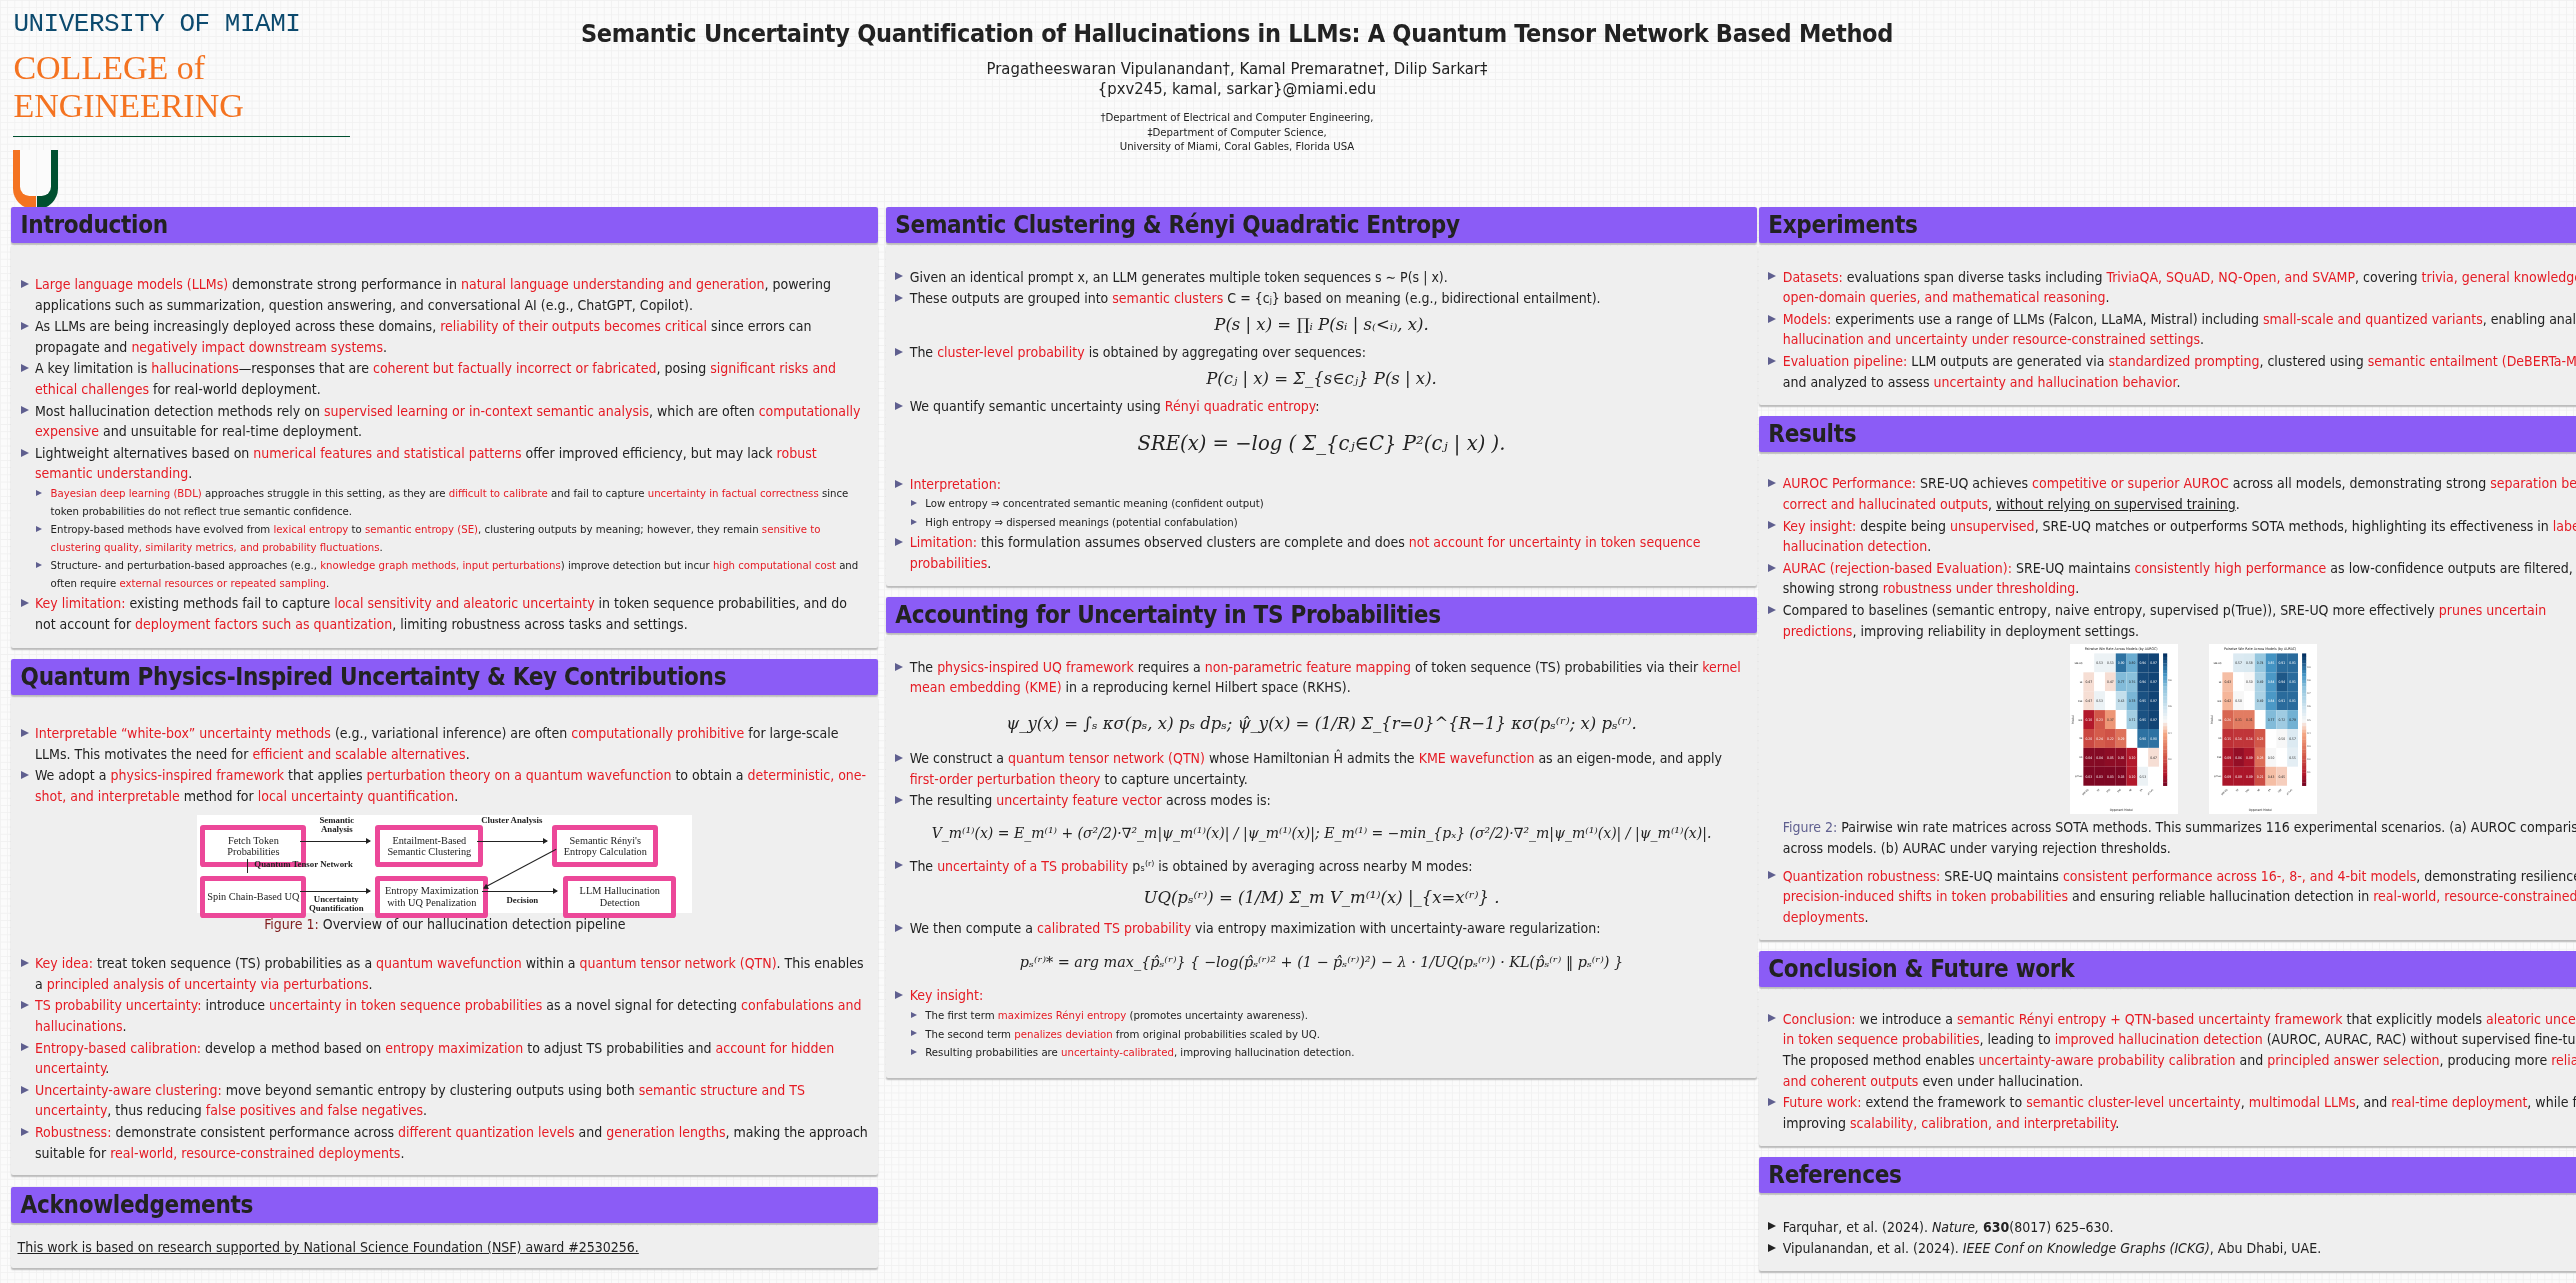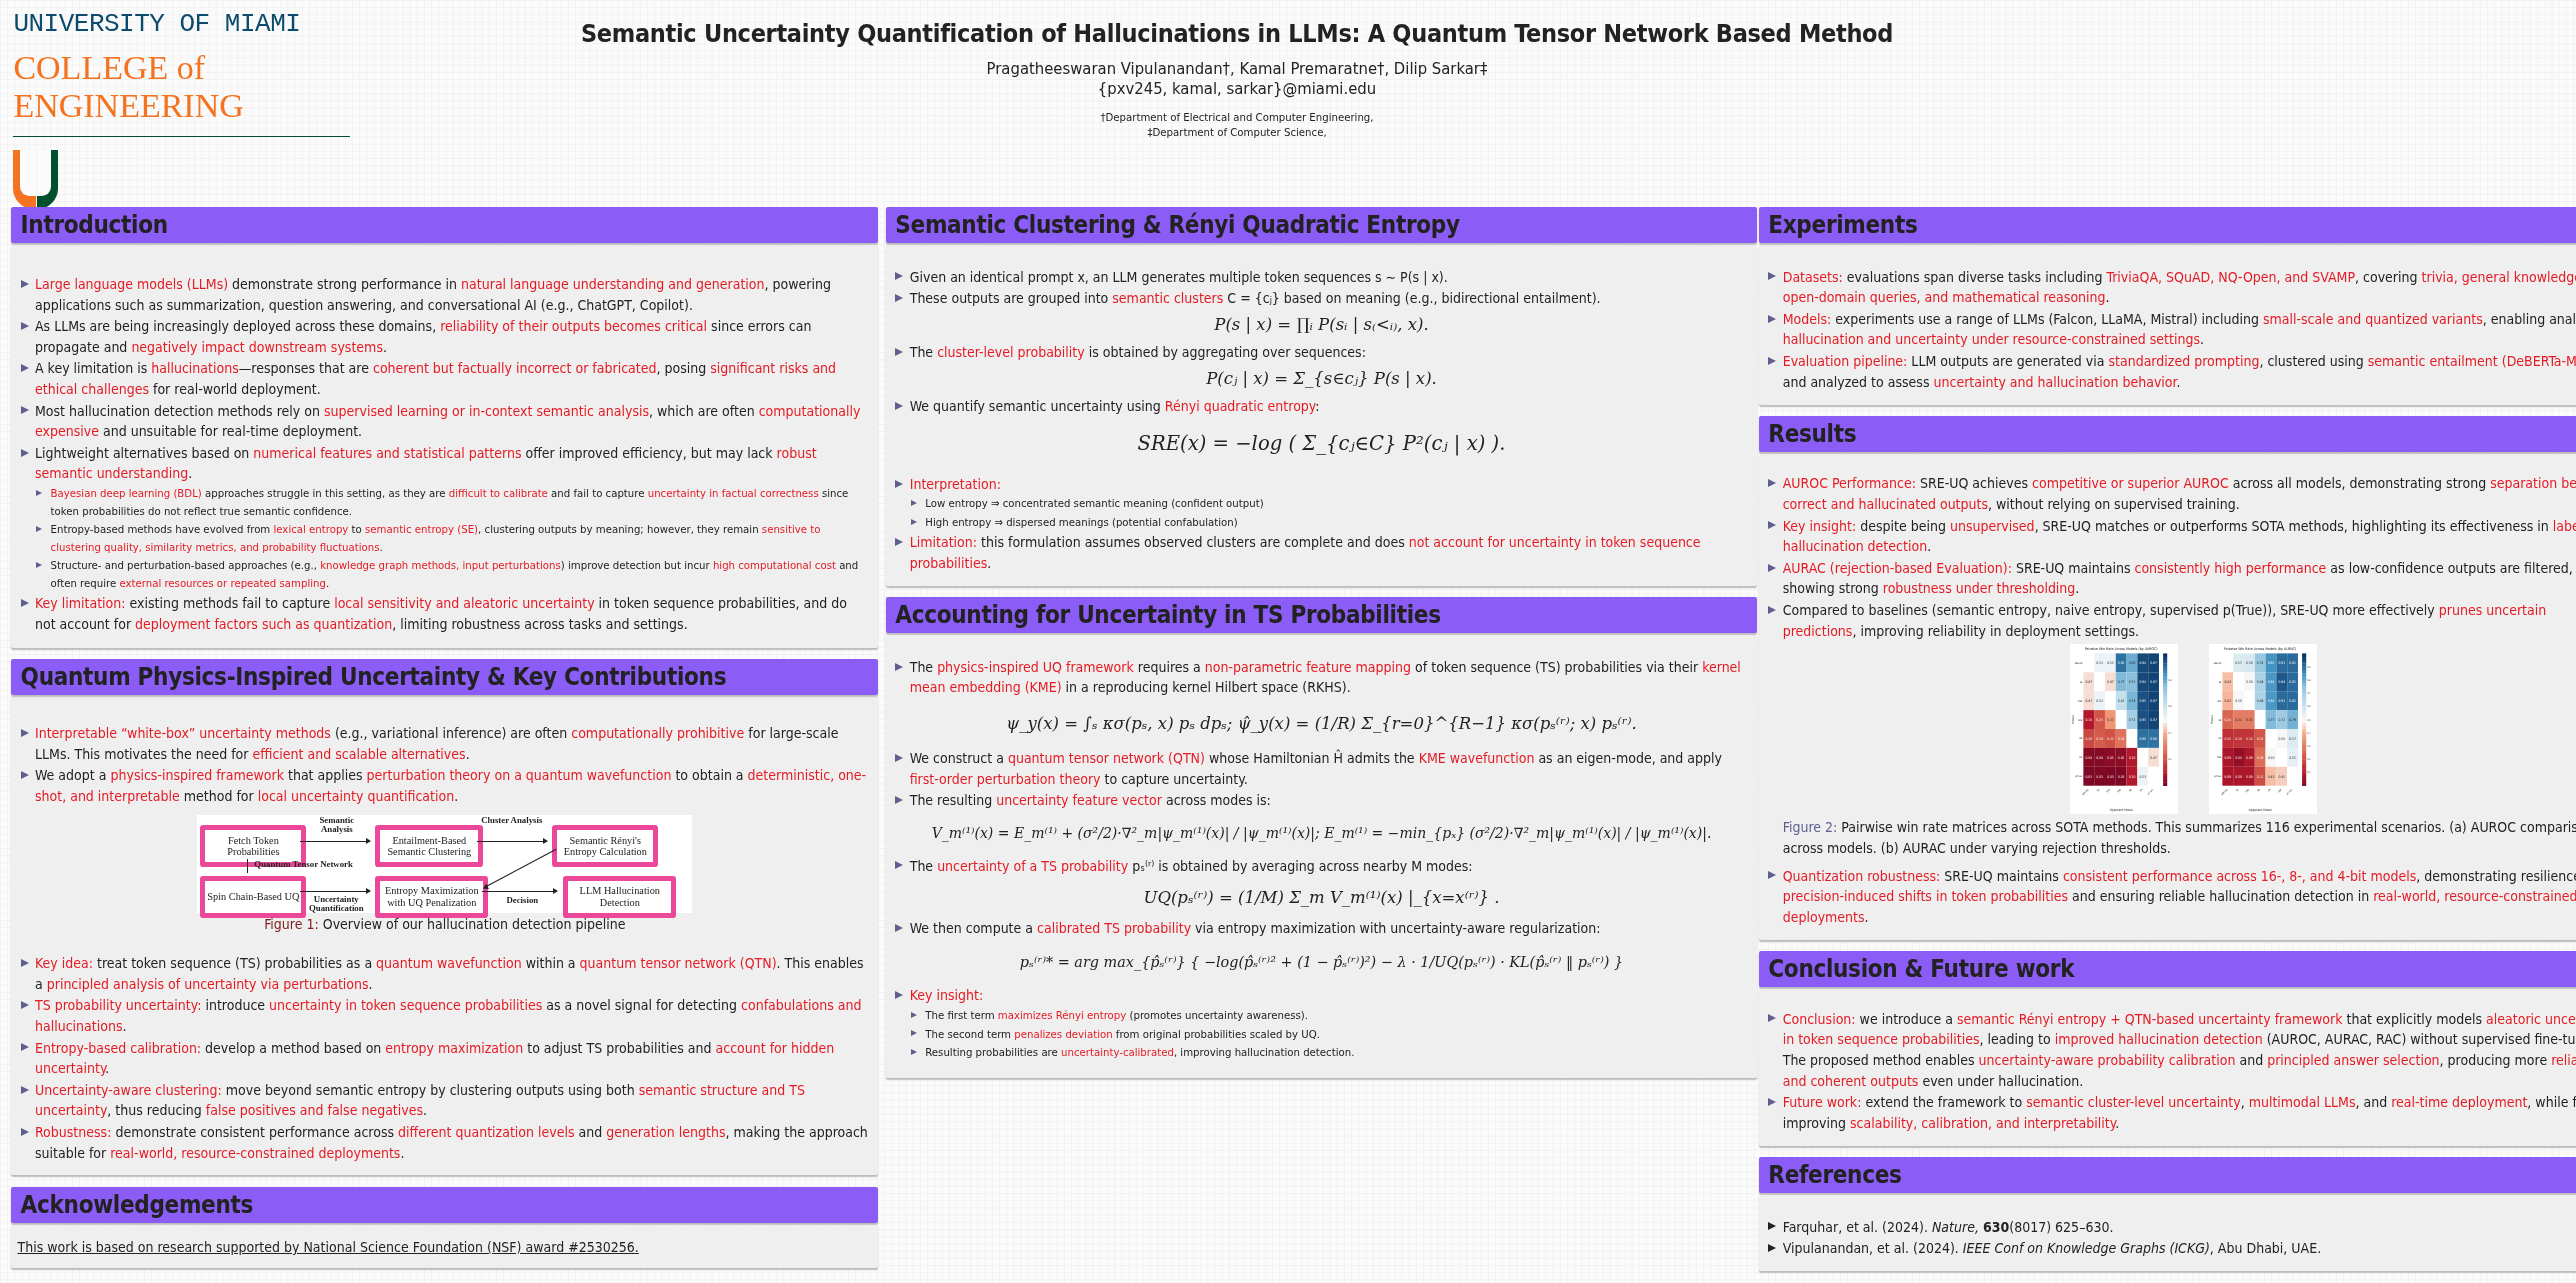--- a/index.html
+++ b/index.html
@@ -23,21 +23,21 @@
   .block{margin-bottom:11.3px;}
   .bh{background:#8b5cf6;height:36px;border-radius:2.1px;box-shadow:0 1.5px 1.5px #bbb;display:flex;align-items:center;padding-left:9.3px;}
   .bh span{font-size:24px;font-weight:bold;color:#222;letter-spacing:-0.3px;}
   .bb{background:#efefef;box-shadow:0 1.5px 1.5px #bbb;padding:14.4px 9.3px 11.3px 9.3px;margin-top:3.1px;border-radius:0 0 2.1px 2.1px;}
   ul{list-style:none;margin:0;padding:0;}
   li{position:relative;padding-left:14.4px;font-size:14px;line-height:20.6px;margin-bottom:1px;}
   li:before{content:"";position:absolute;left:0;top:5.7px;border-left:8.2px solid #5f5f8f;border-top:4.6px solid transparent;border-bottom:4.6px solid transparent;}
   li.sub{padding-left:30px;font-size:11.3px;line-height:17.5px;}
   li.sub:before{left:15.5px;top:4.6px;border-left:6.7px solid #5f5f8f;border-top:3.6px solid transparent;border-bottom:3.6px solid transparent;}
   .red{color:#e51b24;}
-  .u-line{}
+  .u-line{text-decoration:underline;}
   .eq{text-align:center;font-family:"DejaVu Serif",serif;font-style:italic;font-size:16.5px;margin:6.2px 0 8.2px 0;}
   .fig{background:#fff;margin:8.2px auto 3.1px auto;position:relative;}
   .caption{text-align:center;font-size:14px;}
   .caption .lab{color:#7f1d1d;}
   .pipeline{width:495px;height:98px;}
   .box{position:absolute;border:5px solid #ec4899;border-radius:3.1px;background:#fff;font-family:"Liberation Serif",serif;font-size:10.3px;text-align:center;display:flex;align-items:center;justify-content:center;line-height:11.3px;}
   .plab{position:absolute;font-family:"Liberation Serif",serif;font-size:8.8px;font-weight:bold;text-align:center;line-height:9.8px;}
   .arrow{position:absolute;height:1px;background:#222;}
   .arrow:after{content:"";position:absolute;right:-1px;top:-2.6px;border-left:5.2px solid #222;border-top:3.1px solid transparent;border-bottom:3.1px solid transparent;}
   .heatwrap{display:flex;justify-content:center;gap:31px;margin:3.1px 0 3.1px 0;}
@@ -62,20 +62,21 @@
     </div>
 </div>
 
 <div class="header">
   <div class="title">Semantic Uncertainty Quantification of Hallucinations in LLMs: A Quantum Tensor Network Based Method</div>
   <div class="authors">Pragatheeswaran Vipulanandan†, Kamal Premaratne†, Dilip Sarkar‡</div>
   <div class="emails">{pxv245, kamal, sarkar}@miami.edu</div>
   <div class="affil">
     <div>†Department of Electrical and Computer Engineering,</div>
     <div>‡Department of Computer Science,</div>
+    <div>University of Miami, Coral Gables, Florida USA</div>
   </div>
 </div>
 
 <div class="col" style="left:11.3px;width:867px;">
   <div class="block">
     <div class="bh">
         <span>Introduction</span>
       </div>
     <div class="bb" style="padding-top:28px;padding-bottom:12.4px;">
       <ul>

